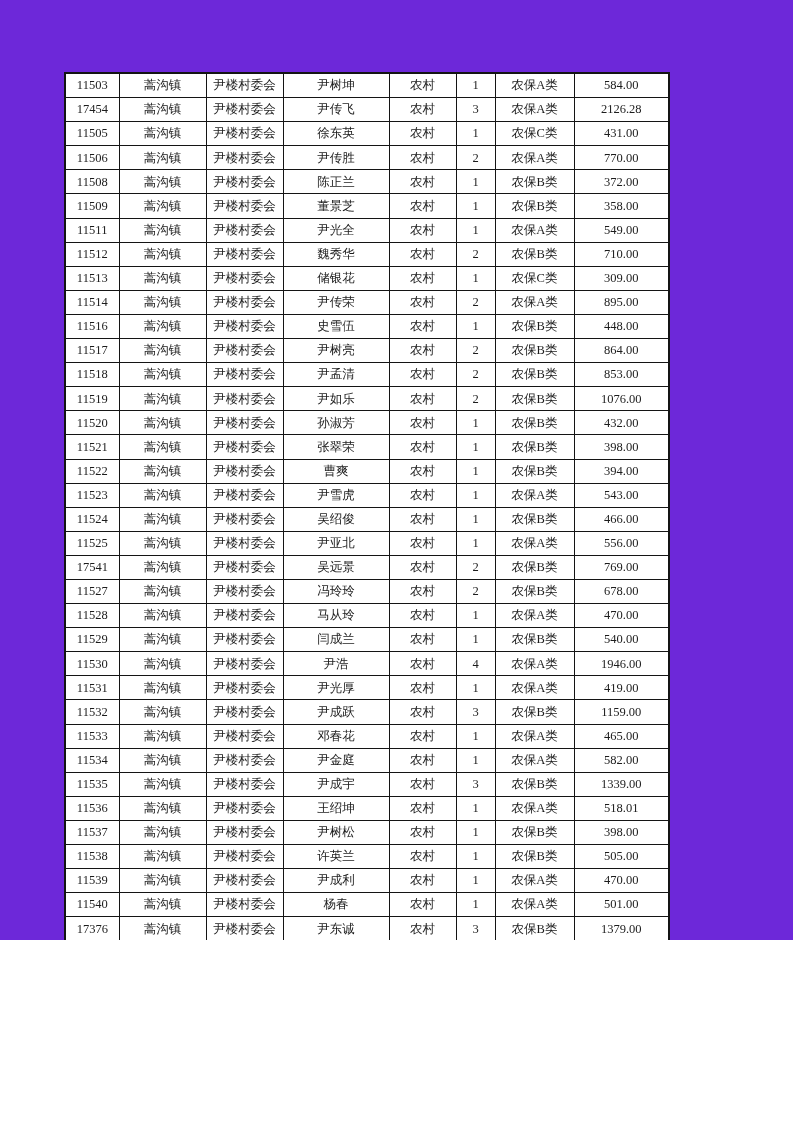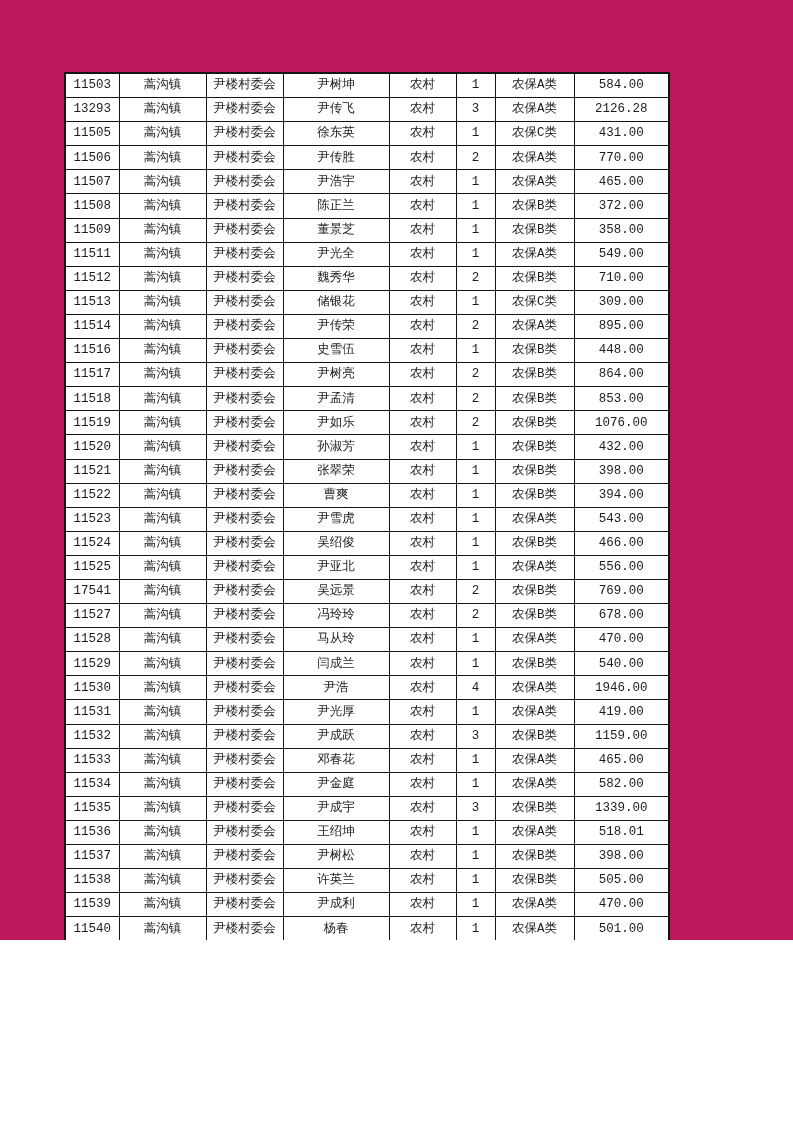--- a/index.html
+++ b/index.html
@@ -4,23 +4,23 @@
 <style>
   html, body {
     margin: 0;
     padding: 0;
     background: #ffffff;
   }
   .page {
     position: relative;
     width: 793px;
     height: 940px;
-    background: #be185d;
+    background: #6d28d9;
     overflow: hidden;
-    font-family: Liberation Mono, monospace;
+    font-family: Liberation Serif, serif;
   }
   table.subsidy-table {
     position: absolute;
     left: 64px;
     top: 72px;
     border-collapse: collapse;
     table-layout: fixed;
     border: 2px solid #141414;
     background: #ffffff;
   }
@@ -65,21 +65,21 @@
           <td>11503</td>
           <td>蒿沟镇</td>
           <td>尹楼村委会</td>
           <td>尹树坤</td>
           <td>农村</td>
           <td>1</td>
           <td>农保A类</td>
           <td>584.00</td>
         </tr>
         <tr>
-          <td>13293</td>
+          <td>17454</td>
           <td>蒿沟镇</td>
           <td>尹楼村委会</td>
           <td>尹传飞</td>
           <td>农村</td>
           <td>3</td>
           <td>农保A类</td>
           <td>2126.28</td>
         </tr>
         <tr>
           <td>11505</td>
@@ -93,30 +93,20 @@
         </tr>
         <tr>
           <td>11506</td>
           <td>蒿沟镇</td>
           <td>尹楼村委会</td>
           <td>尹传胜</td>
           <td>农村</td>
           <td>2</td>
           <td>农保A类</td>
           <td>770.00</td>
-        </tr>
-        <tr>
-          <td>11507</td>
-          <td>蒿沟镇</td>
-          <td>尹楼村委会</td>
-          <td>尹浩宇</td>
-          <td>农村</td>
-          <td>1</td>
-          <td>农保A类</td>
-          <td>465.00</td>
         </tr>
         <tr>
           <td>11508</td>
           <td>蒿沟镇</td>
           <td>尹楼村委会</td>
           <td>陈正兰</td>
           <td>农村</td>
           <td>1</td>
           <td>农保B类</td>
           <td>372.00</td>

